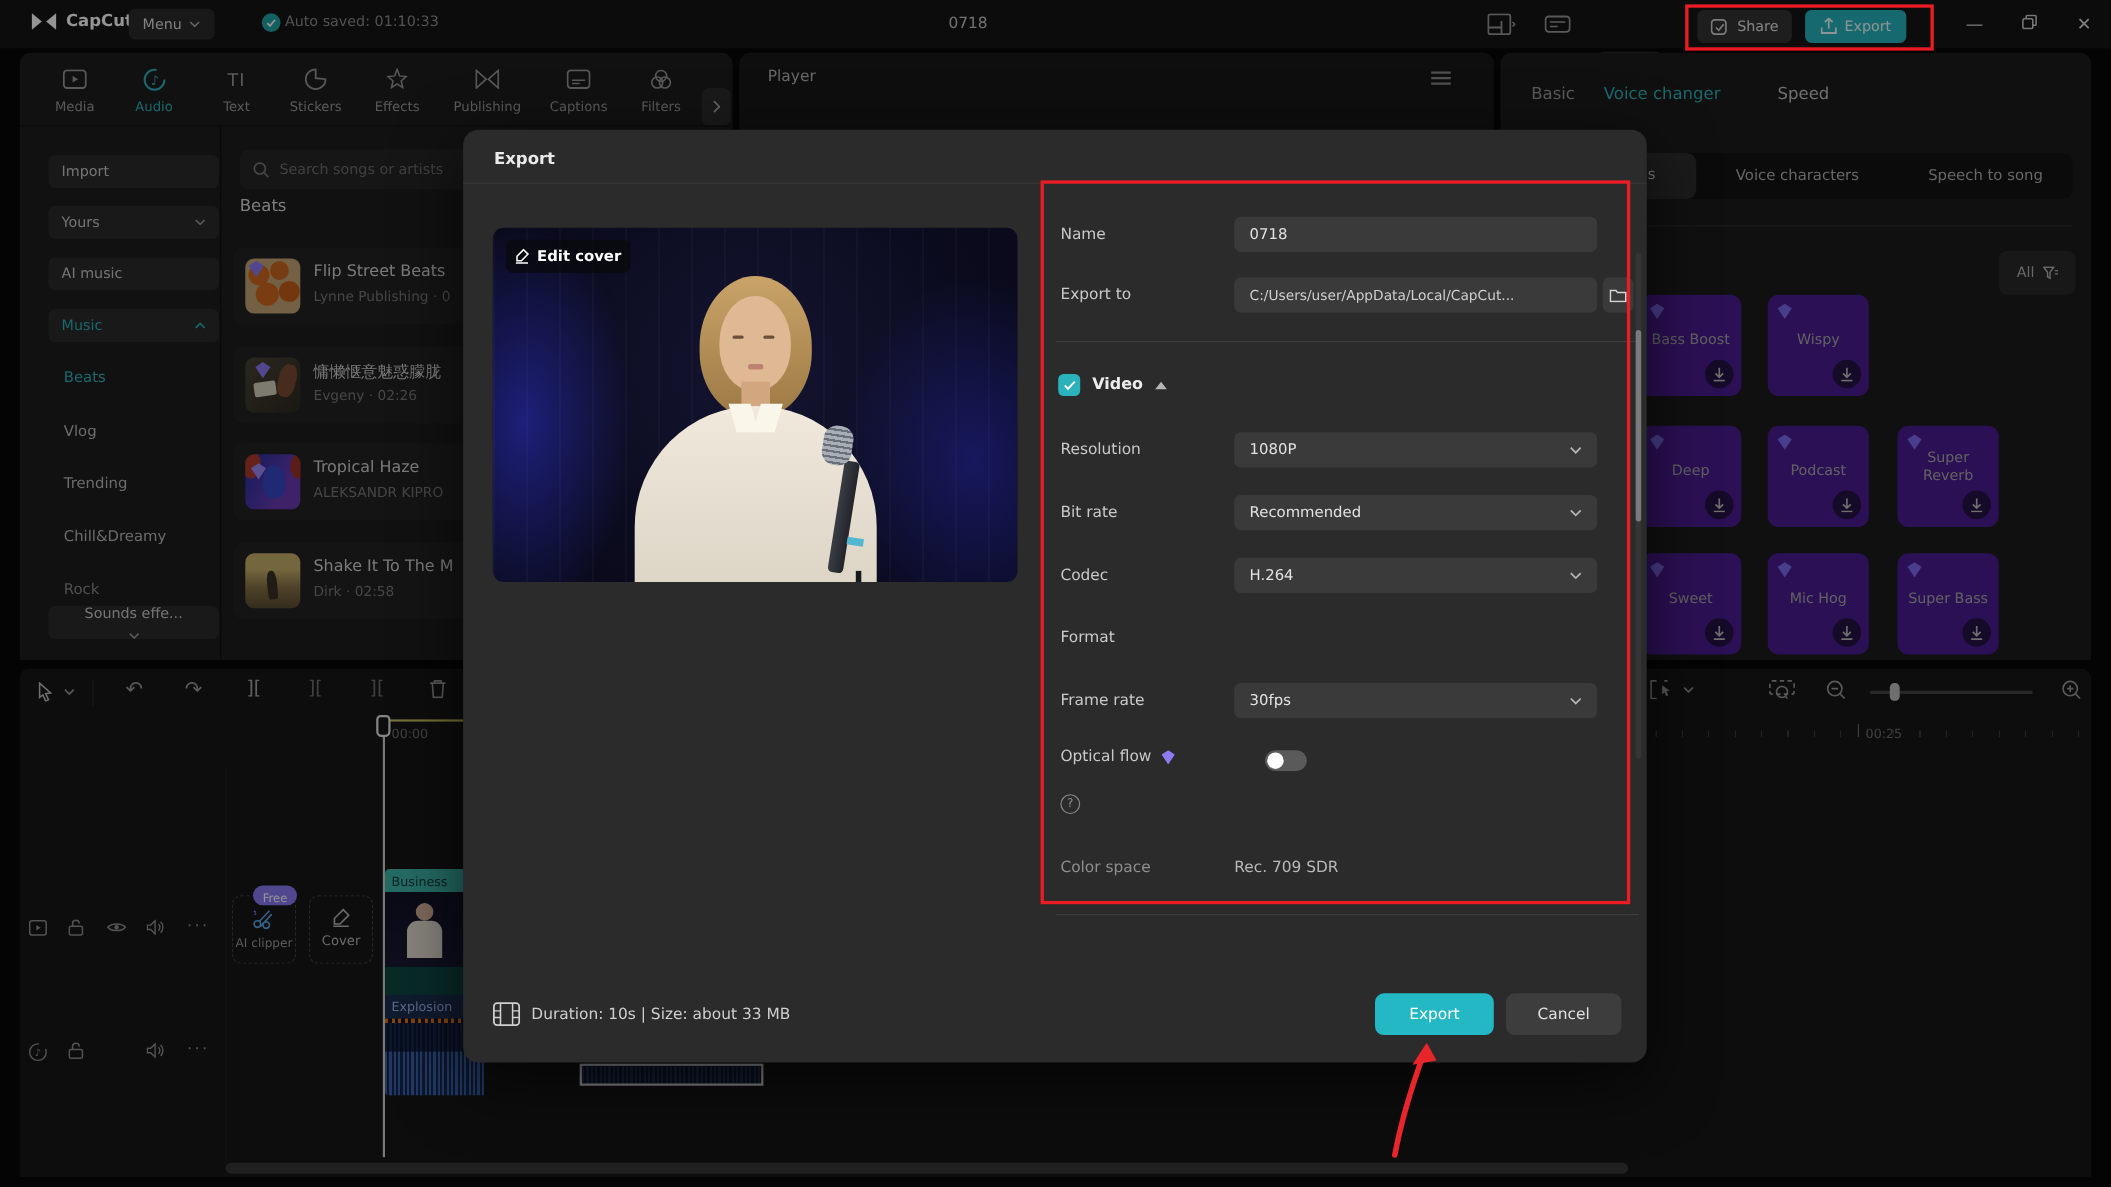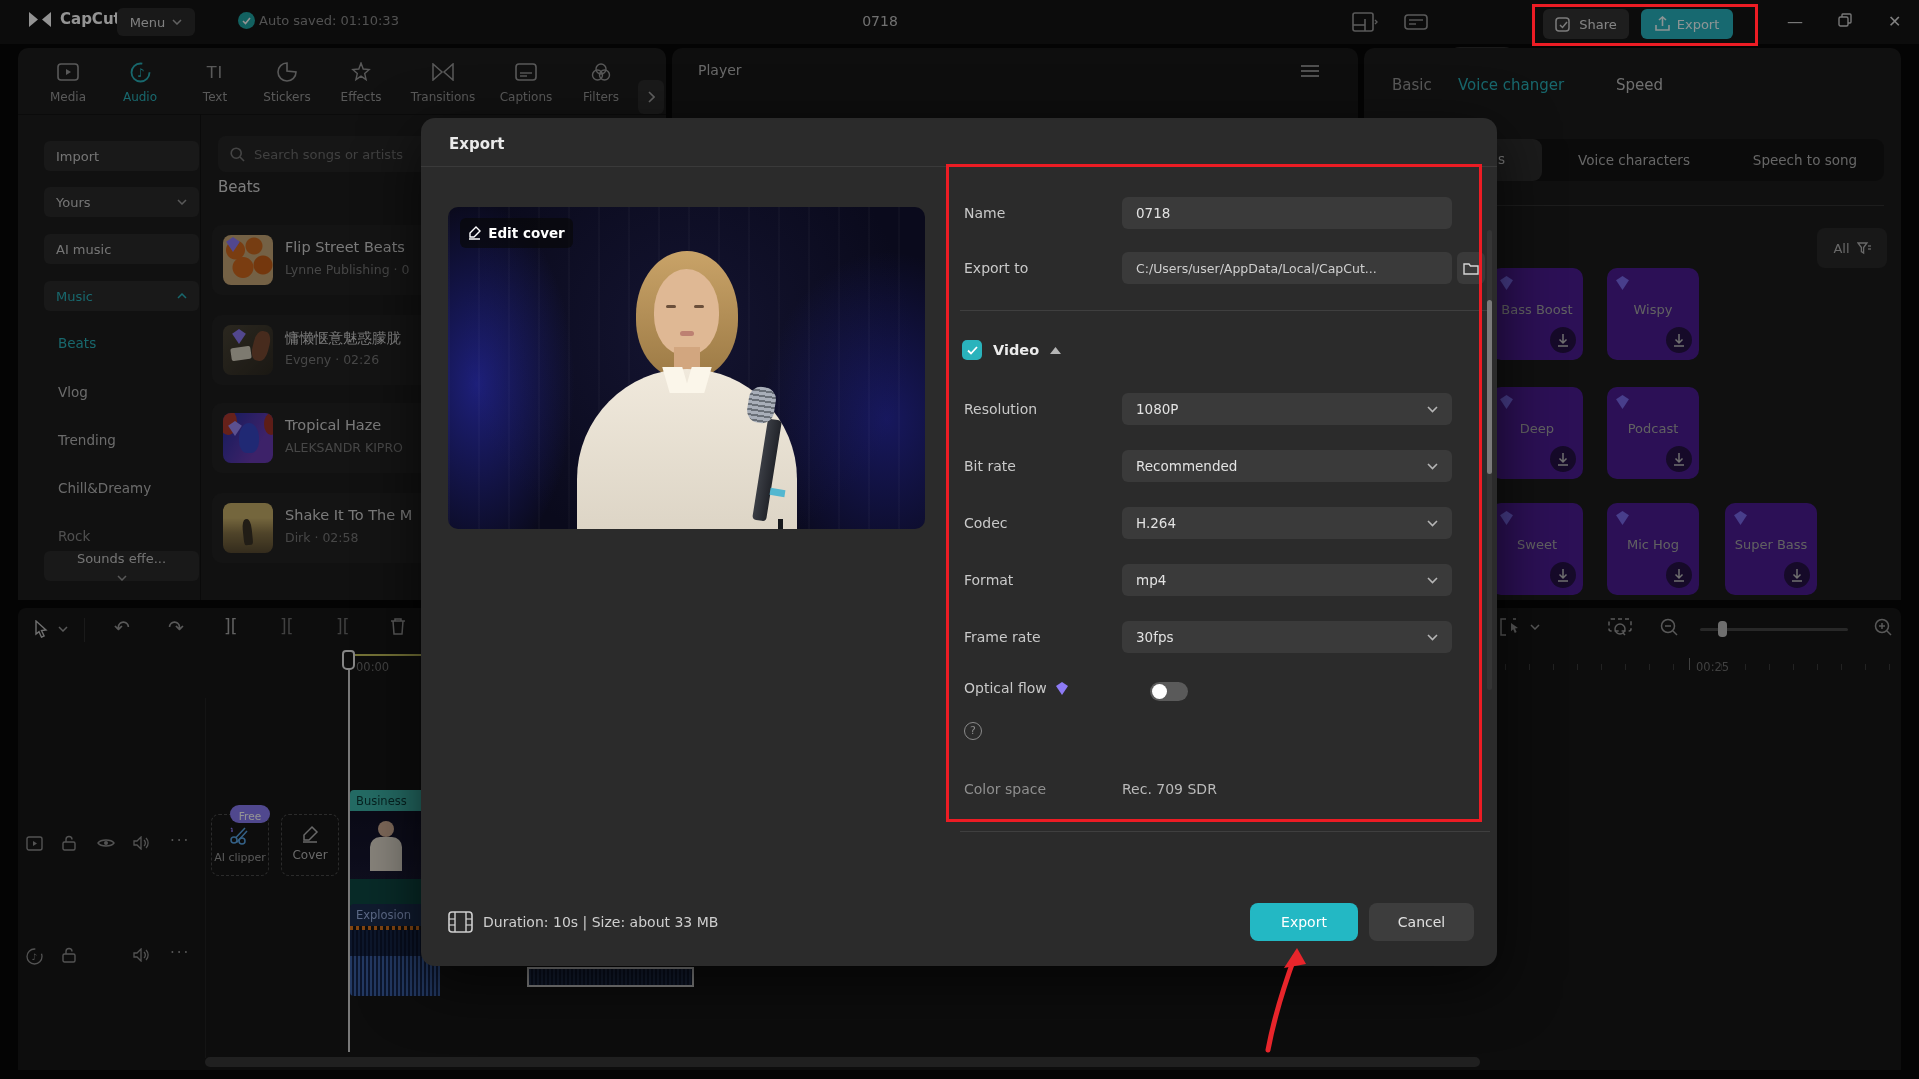--- a/index.html
+++ b/index.html
@@ -156,21 +156,21 @@
           </svg>
         </span>
       <span>Effects</span>
     </div>
     <div class="ltab" style="left:389px;top:12px;">
       <span class="ic">
           <svg width="22" height="18" viewBox="0 0 22 18">
             <path d="M1 1v16l9-8zM21 1v16l-9-8z" stroke="#9a9a9a" fill="none" stroke-width="1.5"></path>
           </svg>
         </span>
-      <span>Transitions</span>
+      <span>Publishing</span>
     </div>
     <div class="ltab" style="left:472px;top:12px;">
       <span class="ic">
           <svg width="22" height="18" viewBox="0 0 22 18">
             <rect x="1" y="1" width="20" height="16" rx="3" stroke="#9a9a9a" fill="none" stroke-width="1.6"></rect>
             <line x1="5" y1="10" x2="17" y2="10" stroke="#9a9a9a" stroke-width="1.4"></line>
             <line x1="5" y1="13" x2="12" y2="13" stroke="#9a9a9a" stroke-width="1.4"></line>
           </svg>
         </span>
       <span>Captions</span>
@@ -353,20 +353,32 @@
           <path d="M7 0 L13 4 L7 13 L1 4 Z" fill="#7c6cf0"></path>
         </svg>
       <div class="nm">Podcast</div>
       <div class="dlcirc">
           <svg width="12" height="13" viewBox="0 0 12 13">
             <path d="M6 0v8M2.5 5.5L6 9l3.5-3.5" stroke="#c0c0c0" stroke-width="1.5" fill="none"></path>
             <line x1="1" y1="12" x2="11" y2="12" stroke="#c0c0c0" stroke-width="1.5"></line>
           </svg>
         </div>
     </div>
+    <div class="tile" style="left:361px;top:339px;">
+      <svg class="diamond" style="left:8px;top:8px;" width="15" height="14" viewBox="0 0 14 13">
+          <path d="M7 0 L13 4 L7 13 L1 4 Z" fill="#7c6cf0"></path>
+        </svg>
+      <div class="nm" style="top:22px;">Super Reverb</div>
+      <div class="dlcirc">
+          <svg width="12" height="13" viewBox="0 0 12 13">
+            <path d="M6 0v8M2.5 5.5L6 9l3.5-3.5" stroke="#c0c0c0" stroke-width="1.5" fill="none"></path>
+            <line x1="1" y1="12" x2="11" y2="12" stroke="#c0c0c0" stroke-width="1.5"></line>
+          </svg>
+        </div>
+    </div>
     <div class="tile" style="left:127px;top:455px;">
       <svg class="diamond" style="left:8px;top:8px;" width="15" height="14" viewBox="0 0 14 13">
           <path d="M7 0 L13 4 L7 13 L1 4 Z" fill="#7c6cf0"></path>
         </svg>
       <div class="nm">Sweet</div>
       <div class="dlcirc">
           <svg width="12" height="13" viewBox="0 0 12 13">
             <path d="M6 0v8M2.5 5.5L6 9l3.5-3.5" stroke="#c0c0c0" stroke-width="1.5" fill="none"></path>
             <line x1="1" y1="12" x2="11" y2="12" stroke="#c0c0c0" stroke-width="1.5"></line>
           </svg>
@@ -641,26 +653,20 @@
         </svg>
     </div>
     <div class="dlabel" style="top:397px;">Codec</div>
     <div class="dd" style="top:389px;">
       <span>H.264</span>
       <svg width="11" height="7" viewBox="0 0 11 7">
           <path d="M1 1l4.5 4.5L10 1" stroke="#b5b5b5" fill="none" stroke-width="1.6"></path>
         </svg>
     </div>
     <div class="dlabel" style="top:454px;">Format</div>
-    <div class="dd" style="top:446px;">
-      <span>mp4</span>
-      <svg width="11" height="7" viewBox="0 0 11 7">
-          <path d="M1 1l4.5 4.5L10 1" stroke="#b5b5b5" fill="none" stroke-width="1.6"></path>
-        </svg>
-    </div>
     <div class="dlabel" style="top:511px;">Frame rate</div>
     <div class="dd" style="top:503px;">
       <span>30fps</span>
       <svg width="11" height="7" viewBox="0 0 11 7">
           <path d="M1 1l4.5 4.5L10 1" stroke="#b5b5b5" fill="none" stroke-width="1.6"></path>
         </svg>
     </div>
 
     <div class="abs flex" style="left:543px;top:562px;gap:8px;">
       <span style="font-size:14px;color:#c9c9c9;">Optical flow</span>

